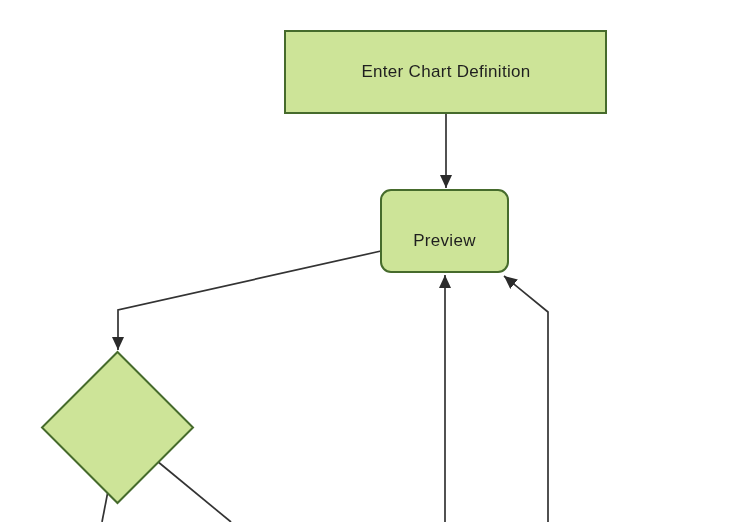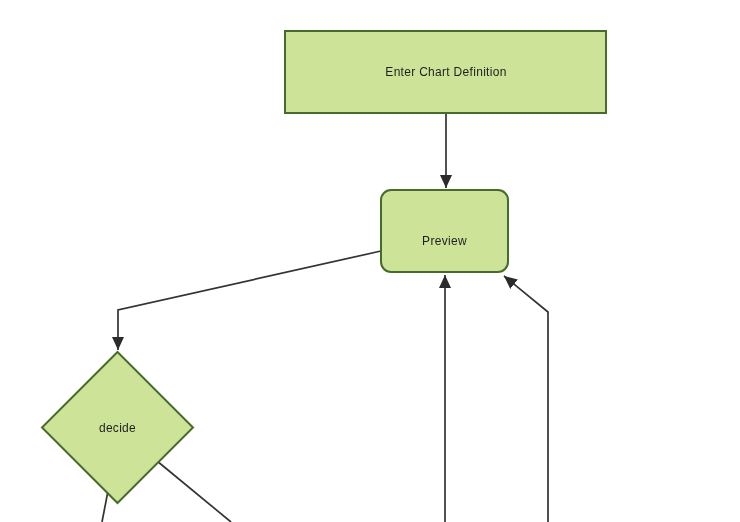--- a/index.html
+++ b/index.html
@@ -23,21 +23,21 @@
     height: 522px;
     display: block;
   }
   .node-label {
     position: absolute;
     display: flex;
     align-items: center;
     justify-content: center;
     text-align: center;
     color: #1f1f1f;
-    font-size: 12px;
+    font-size: 17px;
     letter-spacing: 0.3px;
     pointer-events: none;
     white-space: nowrap;
   }
   #label-enter   { left: 285px; top: 31px;  width: 322px; height: 82px; }
   #label-preview { left: 381px; top: 190px; width: 127px; height: 102px; }
   #label-decide  { left: 42px;  top: 352px; width: 151px; height: 151px; }
 </style>
 </head>
 <body>
@@ -60,15 +60,14 @@
 
     <rect x="285" y="31" width="321" height="82" fill="#cde498" stroke="#466b2c" stroke-width="2"></rect>
     <rect x="381" y="190" width="127" height="82" rx="10" ry="10" fill="#cde498" stroke="#466b2c" stroke-width="2"></rect>
     <polygon points="117.5,352 193,427.5 117.5,503 42,427.5" fill="#cde498" stroke="#466b2c" stroke-width="2"></polygon>
   </svg>
 
   <div id="label-enter" class="node-label">Enter Chart Definition</div>
 
   <div id="label-preview" class="node-label">Preview</div>
 
-  <div id="label-decide" class="node-label">decide</div>
 
 </div>
 
 </body></html>

